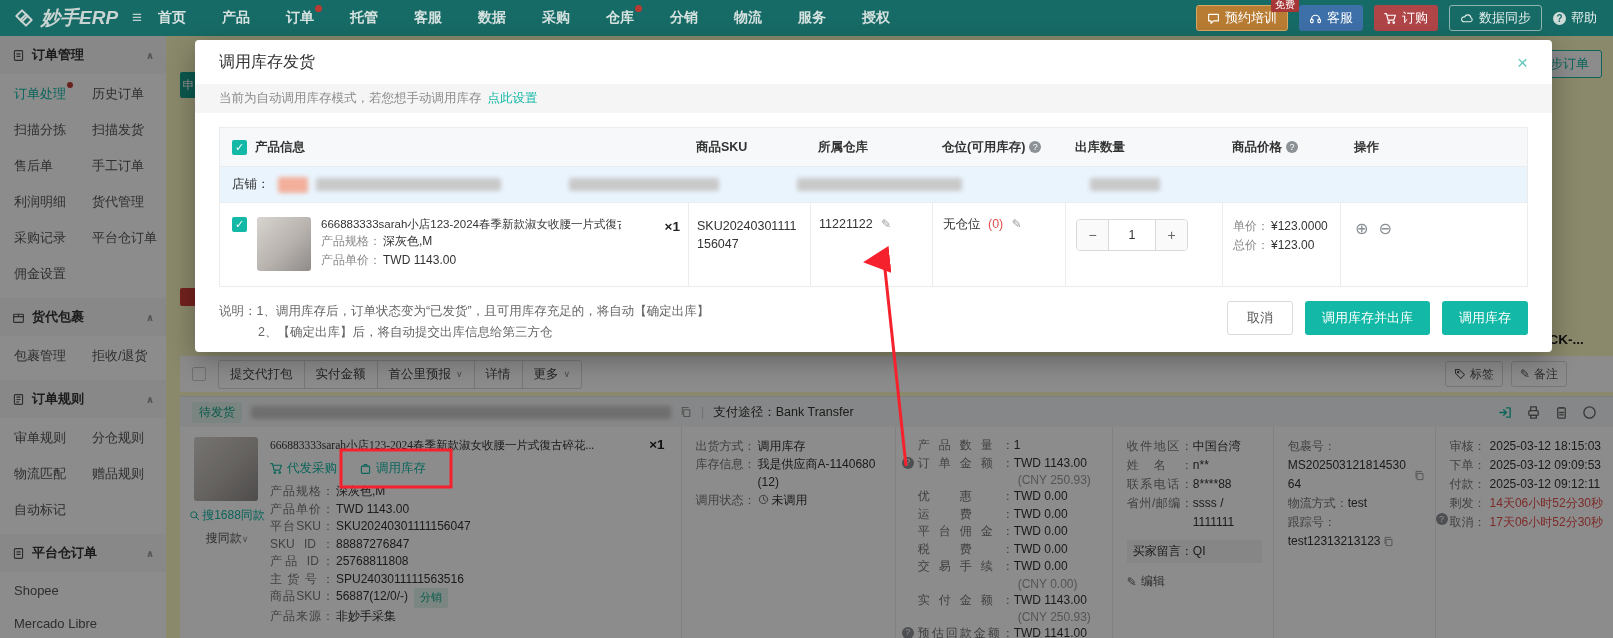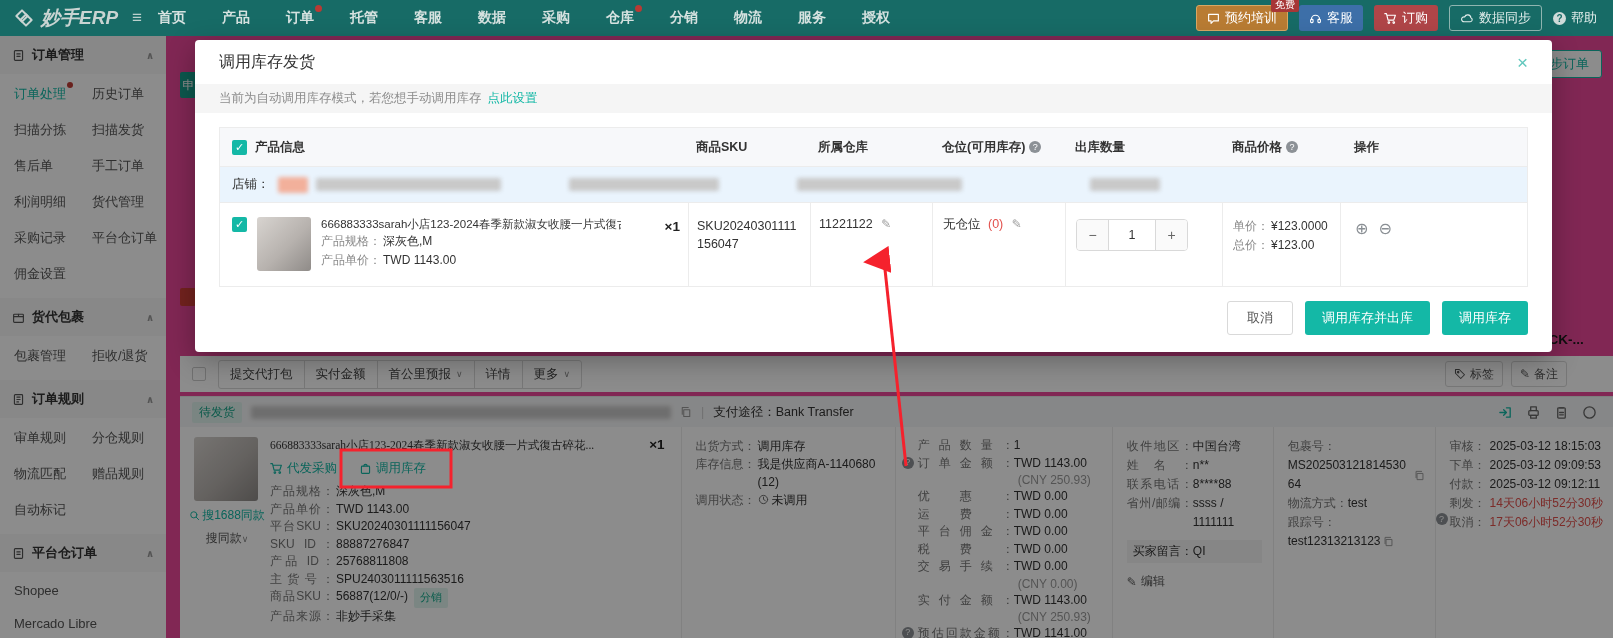--- a/index.html
+++ b/index.html
@@ -1,17 +1,17 @@
 <!DOCTYPE html>
 <html><head>
 <meta charset="utf-8">
 <style>
   *{box-sizing:border-box;margin:0;padding:0;}
   body{margin:0;background:#dfe3e6;font-family:"Liberation Sans","DejaVu Sans",sans-serif;}
-  .app{position:relative;width:1613px;height:638px;overflow:hidden;background:#ec4899;}
+  .app{position:relative;width:1613px;height:638px;overflow:hidden;background:#fef9c3;}
 
   
   .topnav{position:absolute;top:0;left:0;right:0;height:36px;background:#176b66;display:flex;align-items:center;z-index:10;color:#d6e2e0;}
   .brand{display:flex;align-items:center;gap:7px;padding:0 8px 0 14px;font-size:19px;font-weight:bold;font-style:italic;color:#c9d4d2;white-space:nowrap;}
   .hamburger{font-size:17px;margin:0 16px 0 6px;color:#bcd0cd;cursor:pointer;}
   .nav-items{display:flex;gap:36px;font-size:14px;font-weight:bold;}
   .nav-item{position:relative;cursor:pointer;white-space:nowrap;}
   .nav-item .dot{position:absolute;top:-4px;right:-8px;width:7px;height:7px;border-radius:50%;background:#b93a34;}
   .nav-right{margin-left:auto;display:flex;align-items:center;gap:11px;padding-right:16px;font-size:13px;white-space:nowrap;}
   .nbtn{display:flex;align-items:center;gap:5px;height:26px;padding:0 10px;border-radius:3px;color:#fff;cursor:pointer;}
@@ -701,20 +701,24 @@
         <div class="c7">
           <div class="op-icons">
             <span>⊕</span>
             <span>⊖</span>
           </div>
         </div>
       </div>
     </div>
 
     <div class="m-foot">
+      <div class="notes">
+        <div>说明：1、调用库存后，订单状态变为“已发货”，且可用库存充足的，将自动【确定出库】</div>
+        <div class="note2">2、【确定出库】后，将自动提交出库信息给第三方仓</div>
+      </div>
       <div class="foot-btns">
         <button class="btn-plain">取消</button>
         <button class="btn-teal">调用库存并出库</button>
         <button class="btn-teal">调用库存</button>
       </div>
     </div>
   </div>
 
   <svg class="anno" width="1613" height="638" viewBox="0 0 1613 638">
     <defs>

